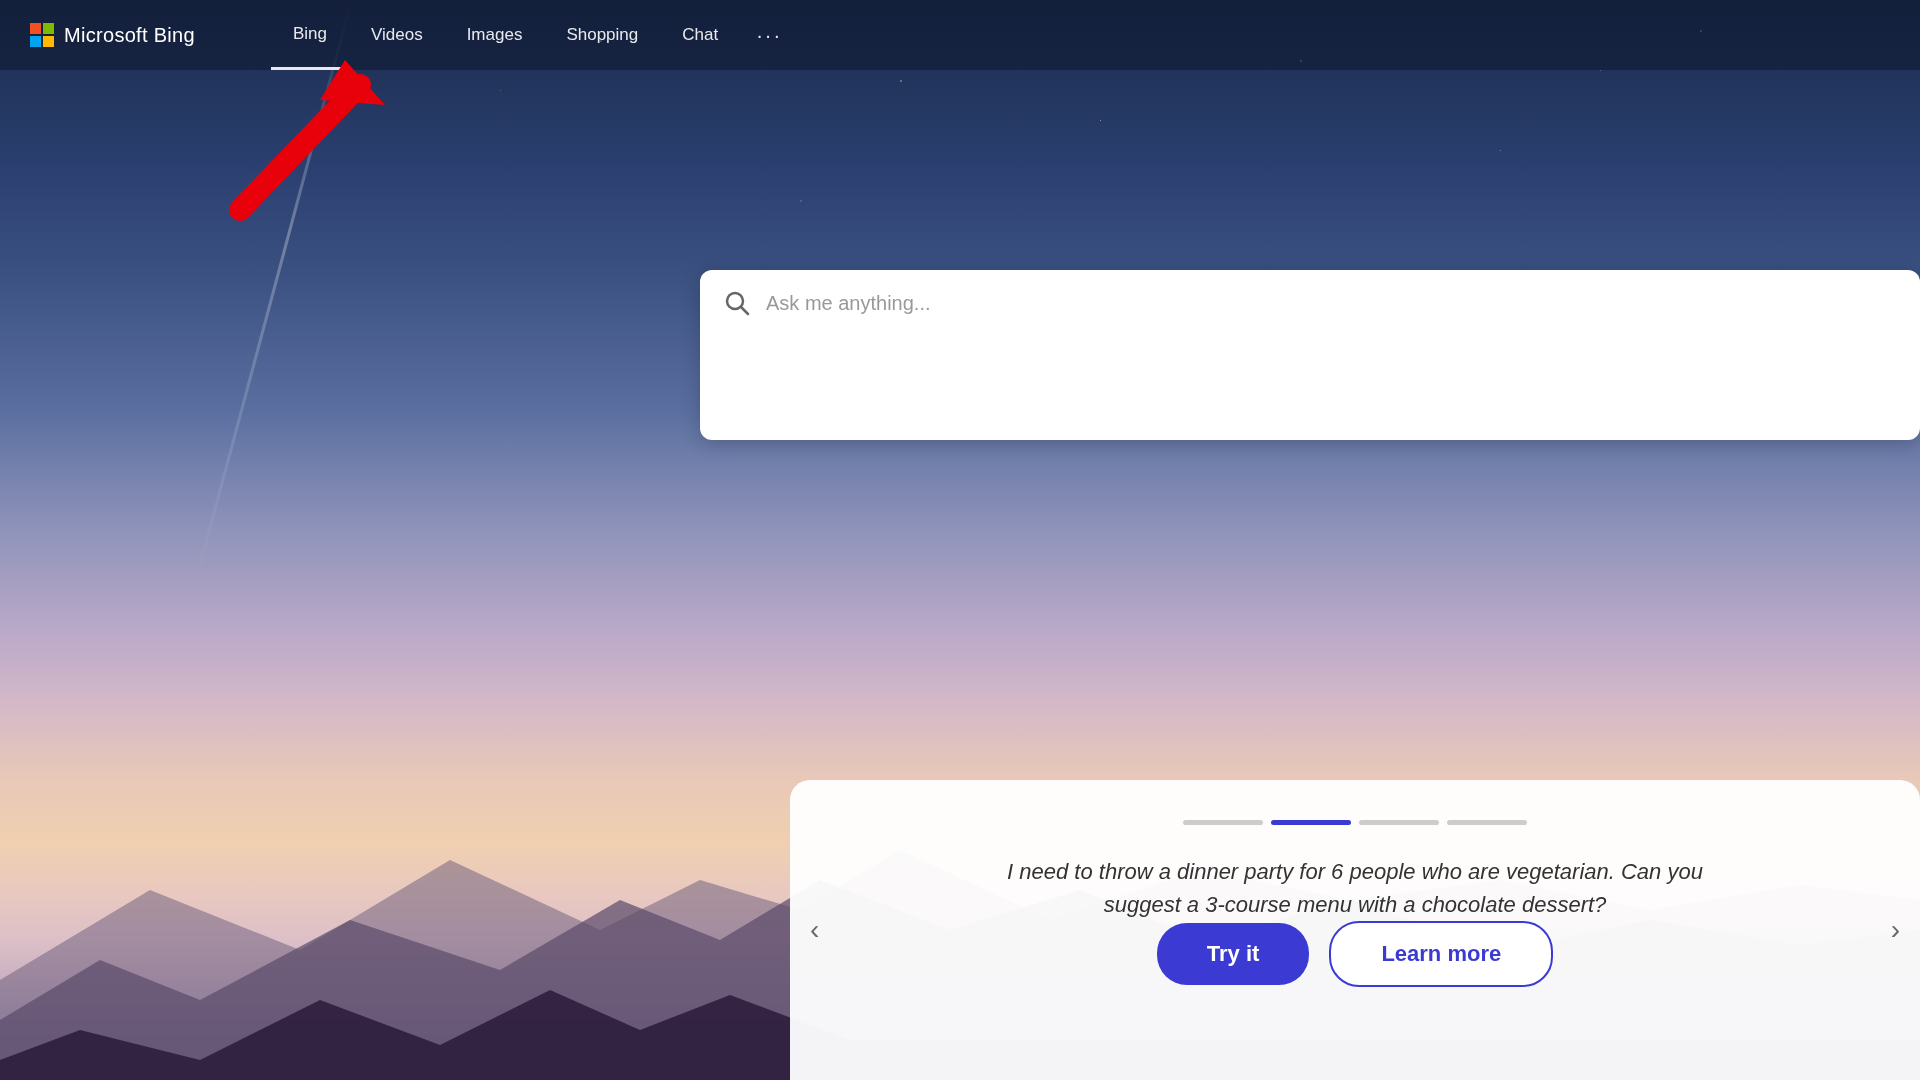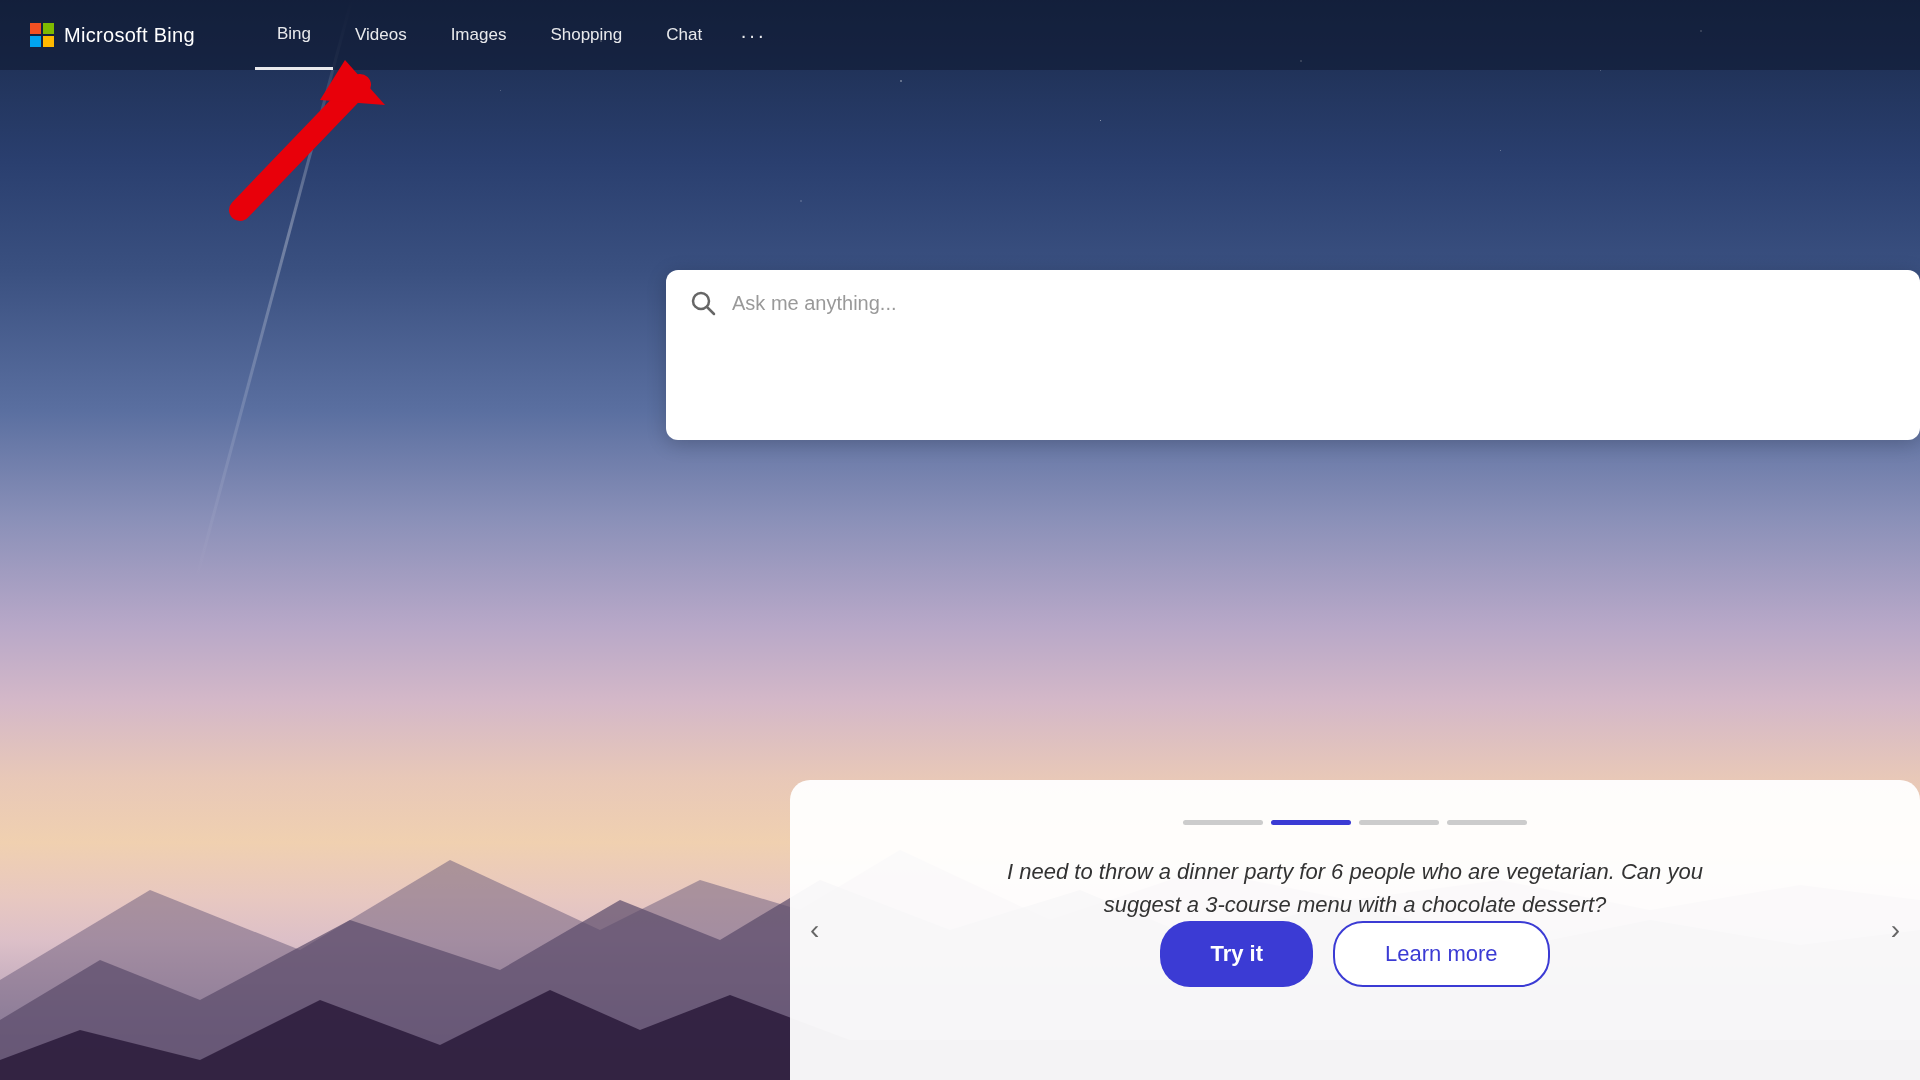--- a/index.html
+++ b/index.html
@@ -83,21 +83,21 @@
       align-items: center;
       padding: 0 30px;
       z-index: 10;
       background: rgba(15, 25, 50, 0.6);
     }
 
     .logo-container {
       display: flex;
       align-items: center;
       gap: 10px;
-      margin-right: 60px;
+      margin-right: 76px;
     }
 
     .ms-logo {
       width: 24px;
       height: 24px;
       display: grid;
       grid-template-columns: 1fr 1fr;
       gap: 2px;
     }
 
@@ -141,21 +141,21 @@
       font-size: 20px;
       padding: 0 16px;
       cursor: pointer;
       letter-spacing: 2px;
     }
 
     
     .search-container {
       position: absolute;
       top: 270px;
-      left: 666px;
+      left: 700px;
       right: 0;
       z-index: 10;
     }
 
     .search-box {
       background: white;
       border-radius: 12px;
       padding: 0;
       width: 100%;
       min-height: 170px;
@@ -235,41 +235,42 @@
       font-style: italic;
       color: #333;
       text-align: center;
       line-height: 1.5;
       max-width: 700px;
     }
 
     .promo-buttons {
       display: flex;
       gap: 20px;
+      align-items: center;
     }
 
     .btn-try {
       background: #3b3bd4;
       color: white;
       border: none;
       border-radius: 30px;
       padding: 18px 50px;
       font-size: 22px;
       font-weight: 600;
       cursor: pointer;
     }
 
     .btn-learn {
       background: white;
       color: #3b3bd4;
       border: 2px solid #3b3bd4;
       border-radius: 30px;
       padding: 18px 50px;
       font-size: 22px;
-      font-weight: 400;
+      font-weight: 700;
       cursor: pointer;
     }
 
     
     .carousel-arrow {
       position: absolute;
       top: 50%;
       transform: translateY(-50%);
       background: none;
       border: none;

